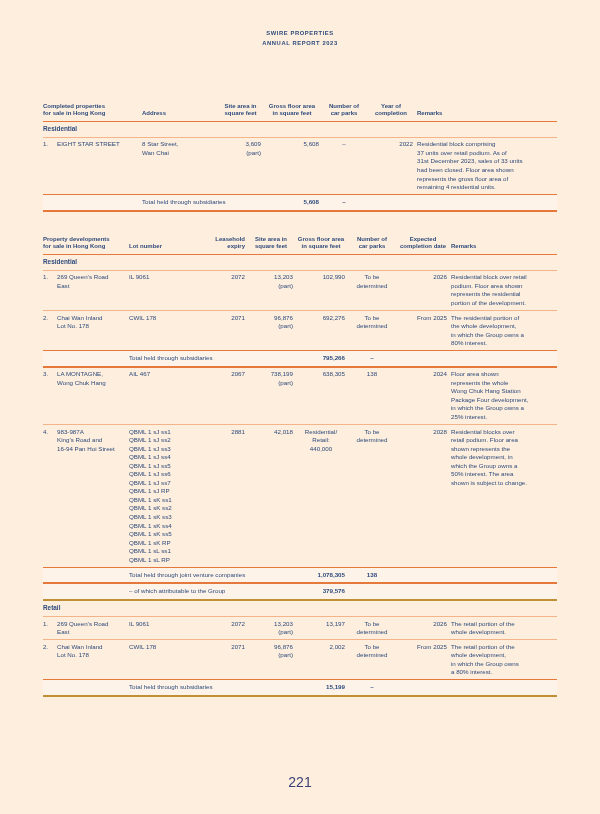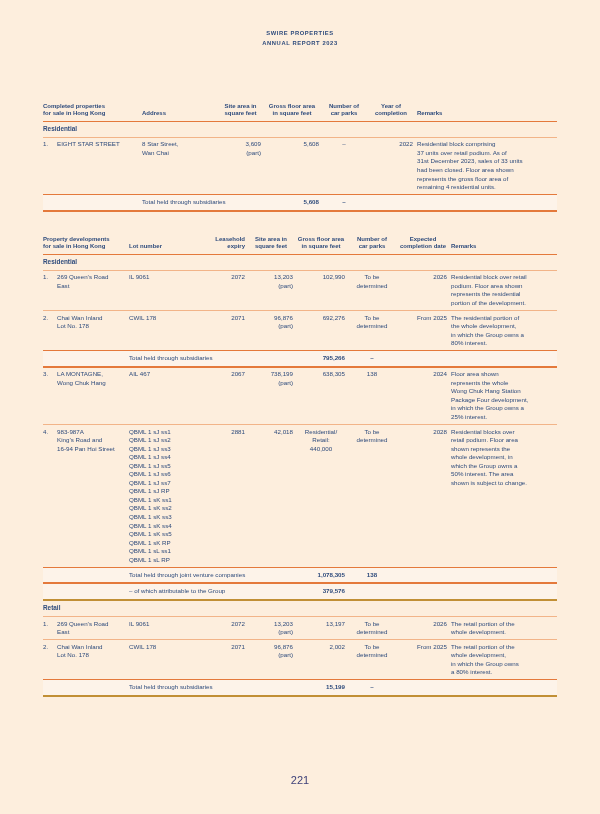--- a/index.html
+++ b/index.html
@@ -22,21 +22,21 @@
   .bold{font-weight:bold;}
   td.section{font-weight:bold;font-size:6.4px;padding:3.5px 0 3px 0;}
   tr.rowsep td{border-top:1px solid #f2b488;}
   tr.total td{border-top:1px solid #e4793b;background:#fdf3e9;padding-top:3px;padding-bottom:3px;}
   table.t1 tr.total td{border-bottom:2px solid #e4793b;}
   tr.subtotal td{border-top:1px solid #e4793b;border-bottom:2px solid #e4793b;background:#fdf3e9;padding-top:3px;padding-bottom:3px;}
   tr.jvtotal td{border-top:1px solid #e4793b;border-bottom:2px solid #e4793b;background:#fdf3e9;padding-top:3px;padding-bottom:3px;}
   tr.attrib td{border-bottom:2.5px solid #c18f35;background:#fdf3e9;padding-top:3px;padding-bottom:3px;}
   tr.rtotal td{border-top:1px solid #e4793b;border-bottom:2.5px solid #c18f35;background:#fdf3e9;padding-top:3px;padding-bottom:3px;}
   .page-number{position:absolute;top:774px;left:0;right:0;text-align:center;
-    font-size:11px;color:#3c3f77;}
+    font-size:14px;color:#3c3f77;}
 </style>
 </head>
 <body>
 
 <div class="page">
 
   <div class="report-header">
     <div>SWIRE PROPERTIES</div>
     <div>ANNUAL REPORT 2023</div>
   </div>

